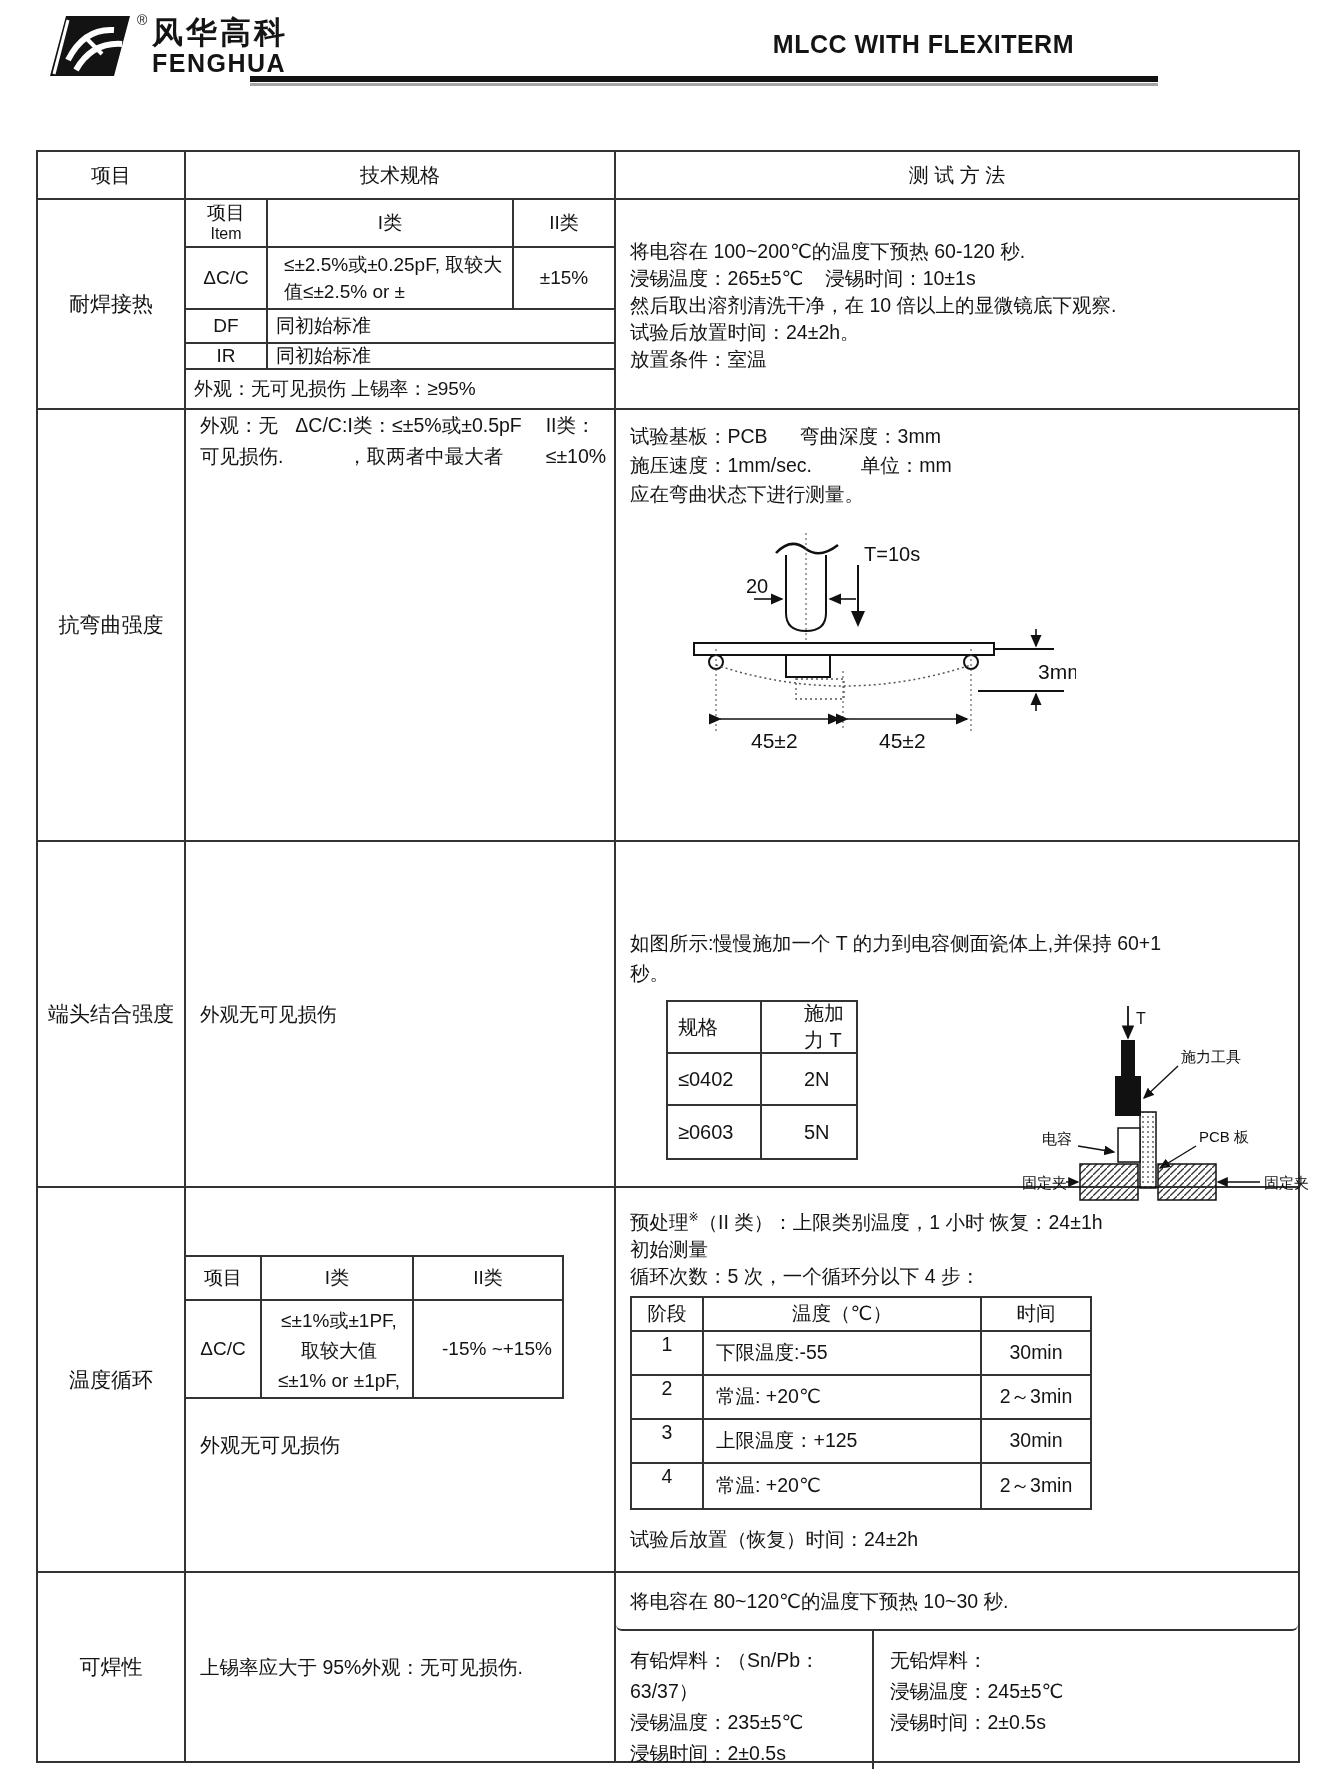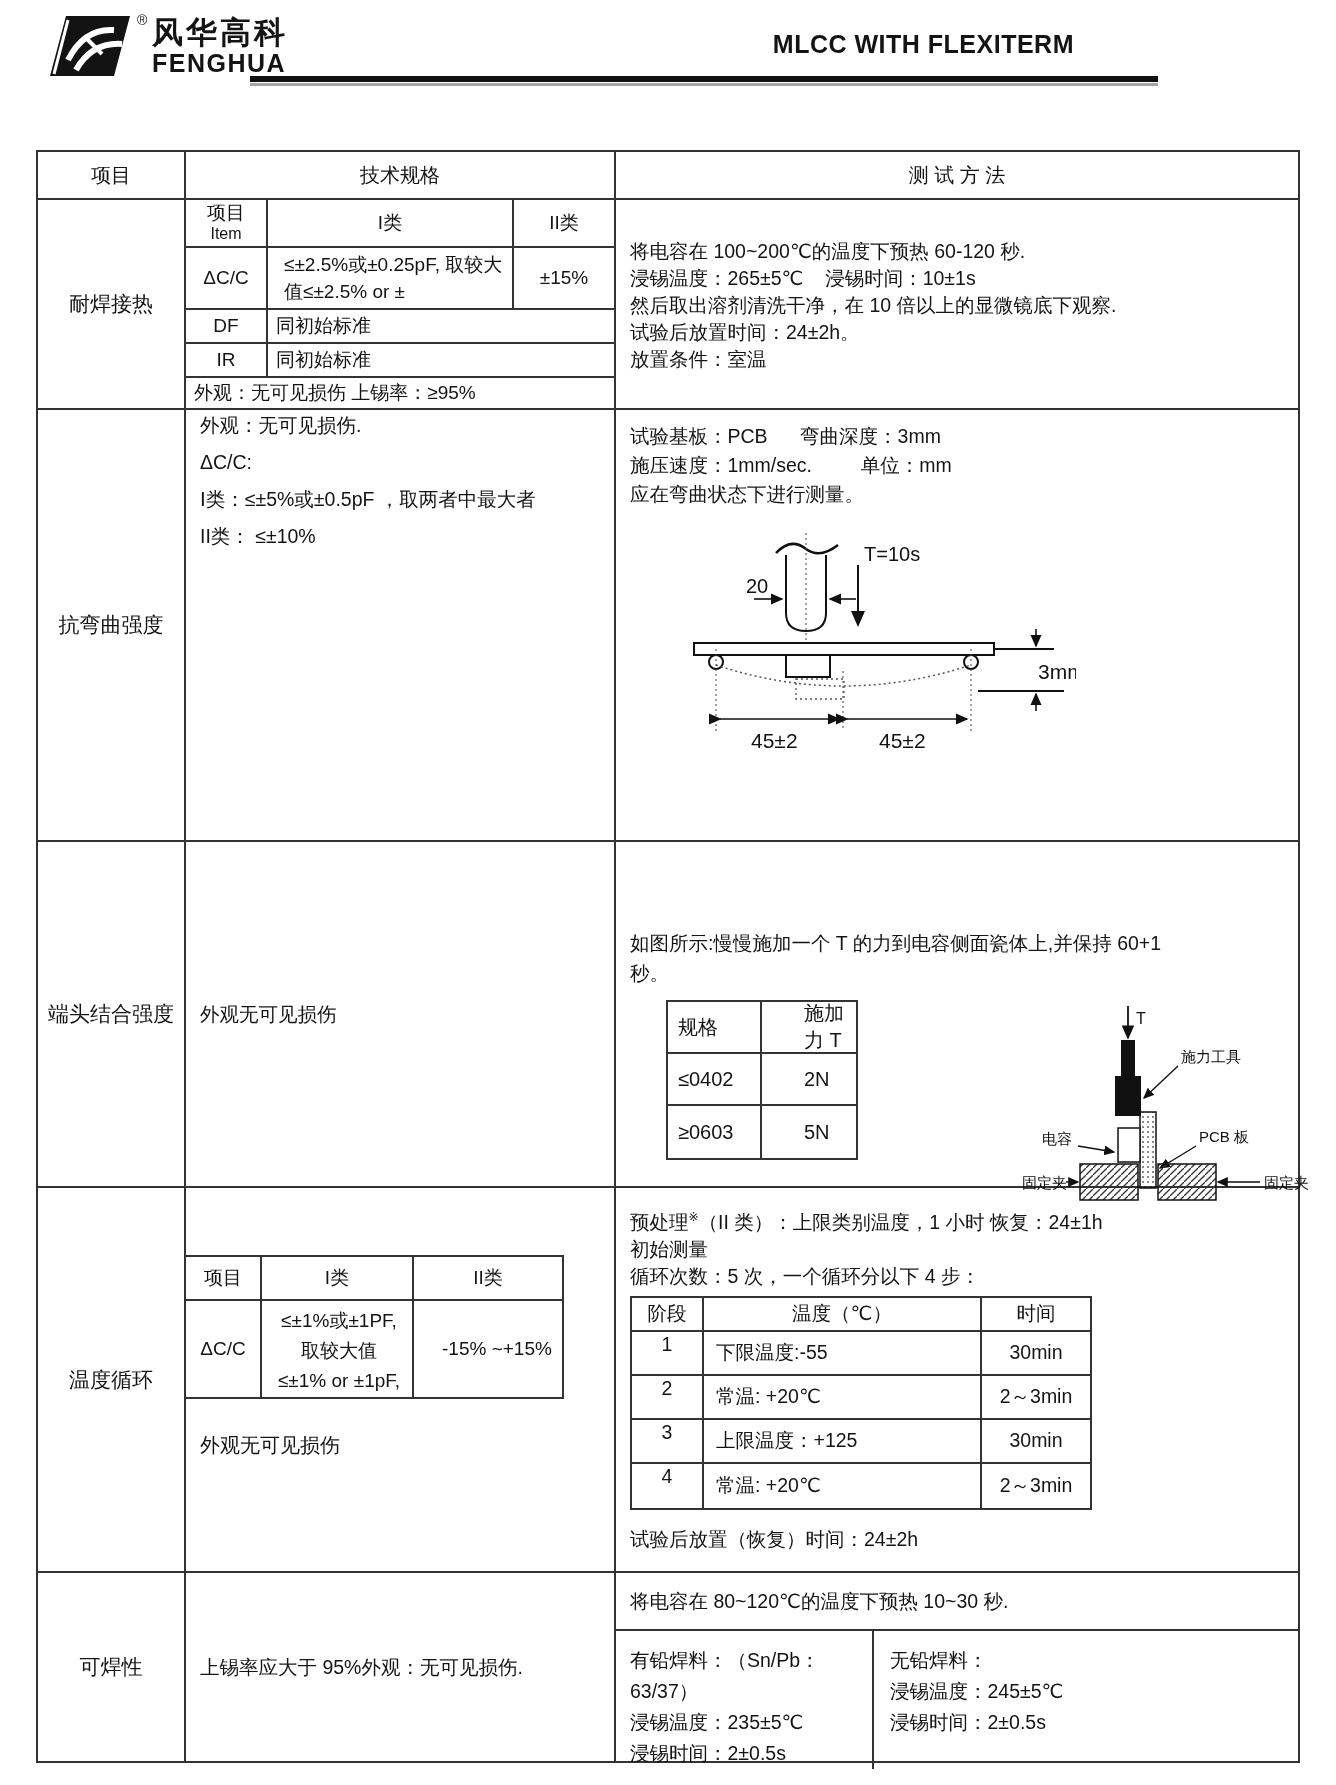--- a/index.html
+++ b/index.html
@@ -45,21 +45,21 @@
   .ic.text-left { justify-content: flex-start; text-align: left; padding-left: 8px; }
   .item-hdr { flex-direction: column; line-height: 21px; }
   .item-hdr .sm { font-size: 16px; }
   .dcc-wrap { line-height: 27px; padding: 2px 4px 2px 8px; }
   .i-footer { padding-left: 8px; display: flex; align-items: center; font-size: 19px; }
 
   
   .r1-m { padding: 38px 10px 0 14px; }
 
   
-  .r2-spec { height: 100%; display: flex; flex-direction: column; justify-content: flex-start; padding-left: 14px; gap: 6px; }
+  .r2-spec { height: 100%; display: flex; justify-content: flex-start; padding-left: 14px; }
   .r2-spec .m-line { line-height: 31px; }
   .r2-m { padding: 12px 10px 0 14px; }
   .bend-svg { margin: 12px 0 0 30px; display: block; }
 
   
   .r3-spec { height: 100%; display: flex; align-items: center; padding-left: 14px; }
   .r3-m { padding: 86px 10px 0 14px; }
   .r3-m .m-line { line-height: 30px; }
   .r3-bottom { display: flex; margin-top: 12px; align-items: flex-start; padding-left: 36px; }
   .f-tbl { width: 192px; border: 2px solid #333; font-size: 20px; flex: none; }
@@ -89,21 +89,21 @@
   .sc-a { width: 72px; flex: none; border-right: 2px solid #333; display: flex; justify-content: center; align-items: center; }
   .s-body .sc-a { align-items: flex-start; padding-top: 1px; }
   .sc-b { width: 278px; flex: none; border-right: 2px solid #333; display: flex; align-items: center; padding-left: 12px; }
   .s-hdr .sc-b { justify-content: center; padding-left: 0; }
   .sc-c { flex: 1; display: flex; align-items: center; justify-content: center; }
   .recovery { margin-top: 16px; }
 
   
   .r5-spec { height: 100%; display: flex; align-items: center; padding-left: 14px; font-size: 20px; }
   .r5-m { height: 100%; display: flex; flex-direction: column; }
-  .r5-top { height: 58px; flex: none; border-bottom: 2px solid #333; display: flex; align-items: center; padding-left: 14px; }
+  .r5-top { height: 58px; flex: none; border-bottom: 2px solid #333; display: flex; align-items: center; padding-left: 14px; border-radius: 6px; }
   .r5-bottom { flex: 1; display: flex; }
   .r5-left { width: 258px; flex: none; border-right: 2px solid #333; padding: 14px 4px 0 14px; }
   .r5-right { flex: 1; padding: 14px 4px 0 16px; }
   .solder-line { font-size: 19.5px; line-height: 31px; white-space: pre-wrap; }
 </style>
 </head>
 <body>
 
 <div class="page">
 
@@ -151,21 +151,21 @@
             <div class="ic w-a">ΔC/C</div>
             <div class="ic w-b text-left">
                 <div class="dcc-wrap">≤±2.5%或±0.25pF, 取较大值≤±2.5% or ±</div>
               </div>
             <div class="ic w-c end">±15%</div>
           </div>
           <div class="i-row" style="height:34px">
             <div class="ic w-a">DF</div>
             <div class="ic end text-left" style="flex:1">同初始标准</div>
           </div>
-          <div class="i-row" style="height:34px">
+          <div class="i-row" style="height:26px">
             <div class="ic w-a">IR</div>
             <div class="ic end text-left" style="flex:1">同初始标准</div>
           </div>
           <div class="i-row last">
             <div class="i-footer">外观：无可见损伤 上锡率：≥95%</div>
           </div>
         </div>
       </div>
       <div class="c3">
         <div class="r1-m">

